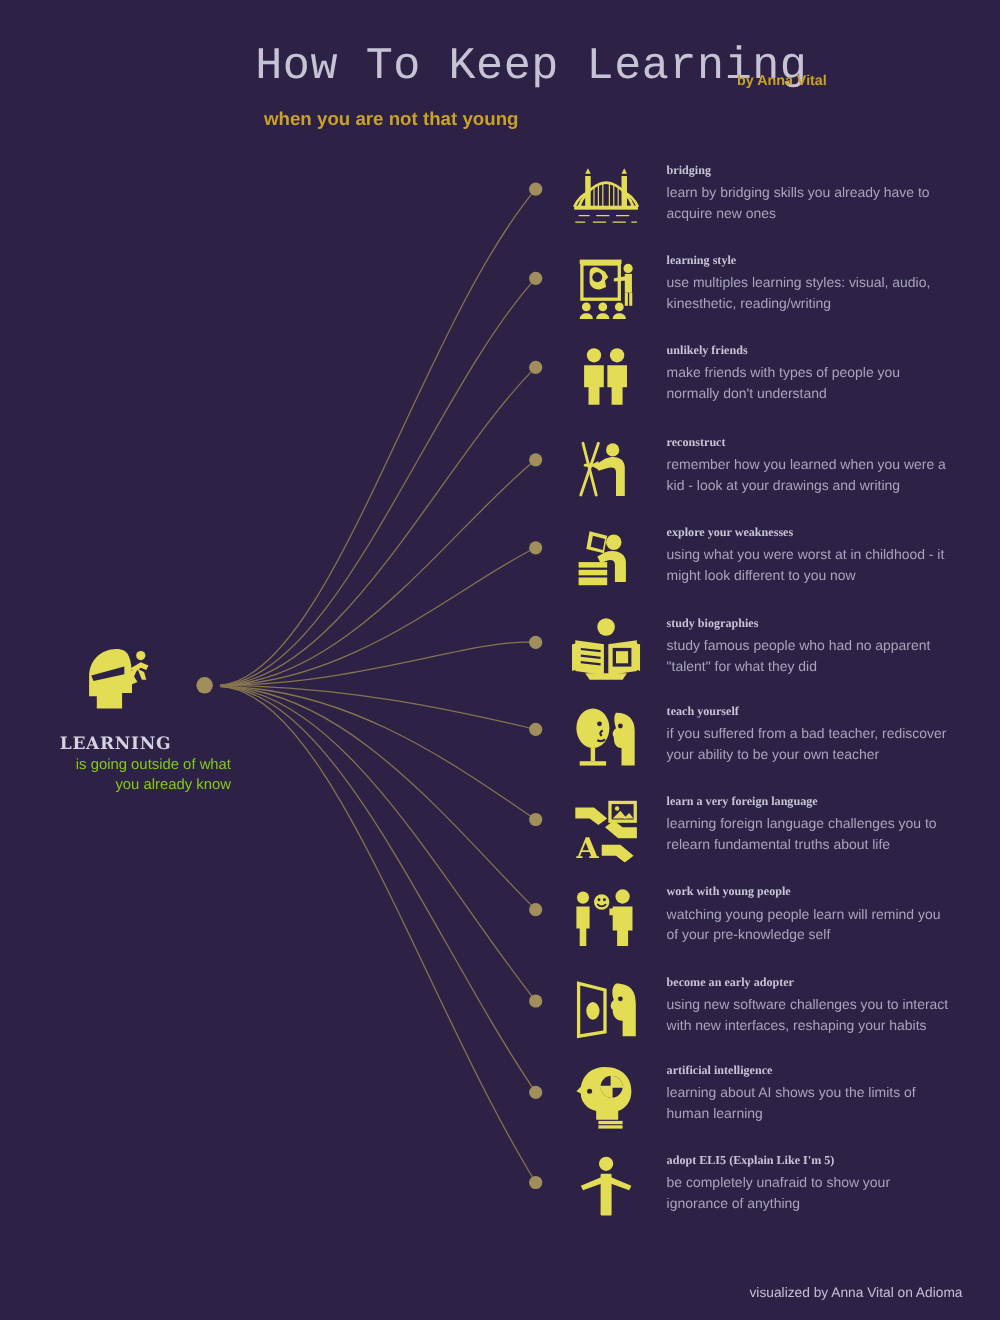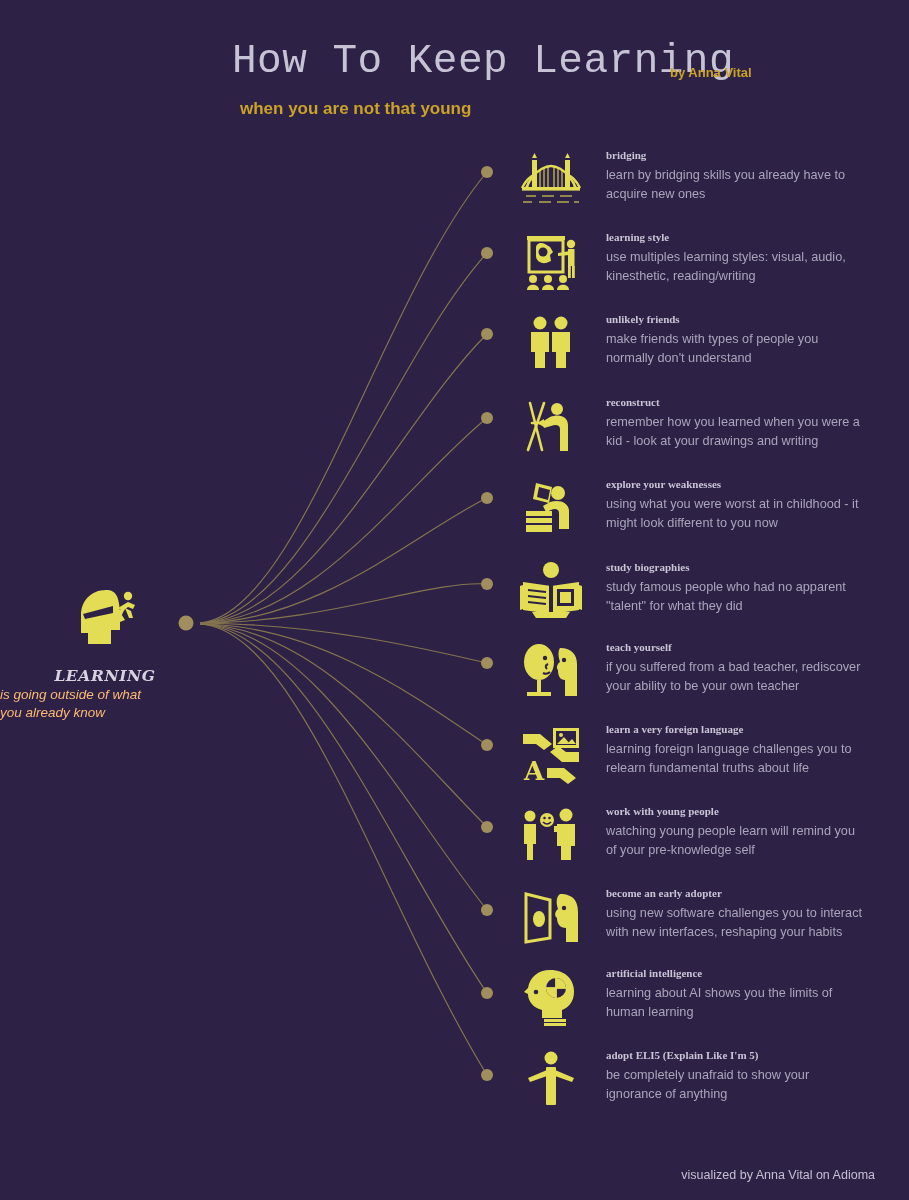--- a/index.html
+++ b/index.html
@@ -23,30 +23,30 @@
   .byline{
     position:absolute;left:670px;top:65px;
     font-size:13px;font-weight:bold;color:#c9a227;white-space:nowrap;
   }
   .subtitle{
     position:absolute;left:240px;top:89px;
     font-size:17px;font-weight:bold;color:#c9a227;white-space:nowrap;margin-top:10px;
   }
 
   
-  .hub{position:absolute;left:0;top:0;width:460px;height:1200px;font-style:italic;}
+  .hub{position:absolute;left:0;top:0;width:460px;height:1200px;}
   .hub-icon{position:absolute;left:73px;top:586px;width:68px;height:64px;}
   .hub-title{
     position:absolute;left:0px;top:666px;width:210px;text-align:center;
     font-family:"DejaVu Serif","Liberation Serif",serif;
     font-size:15.5px;font-weight:bold;color:#d6d3e0;letter-spacing:.6px;
   }
   .hub-sub{
-    position:absolute;left:0px;top:686px;width:210px;text-align:left;
-    font-size:13.5px;color:#fdba74;line-height:18px;
+    position:absolute;left:0px;top:686px;width:210px;text-align:right;
+    font-size:13.5px;color:#84cc16;line-height:18px;
   }
 
   
   .links{position:absolute;left:0;top:0;width:909px;height:1200px;pointer-events:none;}
 
   
   .items{position:absolute;left:0;top:0;width:909px;height:1200px;}
   .item{position:absolute;left:520px;width:380px;height:86px;}
   .item-icon{position:absolute;left:0;top:0;width:62px;height:62px;}
   .item-text{position:absolute;left:86px;top:-2px;width:290px;}

